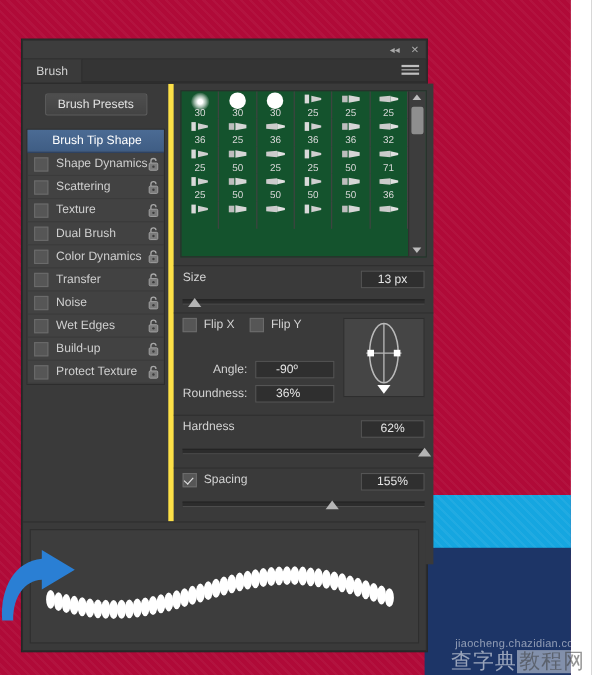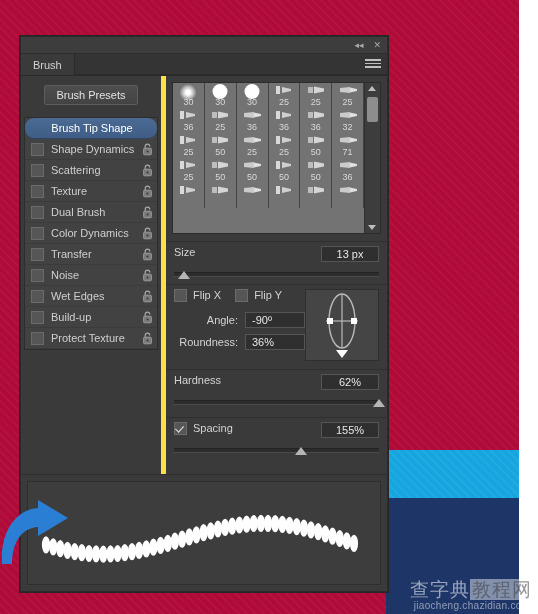--- a/index.html
+++ b/index.html
@@ -63,36 +63,36 @@
     border:1px solid #5d5d5d;border-radius:2px;color:#e2e2e2;
     font-size:11px;padding:3px 11px;cursor:pointer;
   }
   #options-list{background:#424242;border:1px solid #2d2d2d;margin:0 3px;}
   .opt-row{
     height:20px;display:flex;align-items:center;padding:0 4px 0 6px;
     color:#cfcfcf;font-size:11px;border-bottom:1px solid #3b3b3b;
   }
   .opt-row.header{
     background:linear-gradient(#4b6b94,#3f5d84);color:#ffffff;
-    justify-content:center;font-size:11px;border-bottom:1px solid #2d4366;border-radius:9px;
+    justify-content:center;font-size:11px;border-bottom:1px solid #2d4366;
   }
   .opt-cb{
     width:11px;height:11px;background:#565656;border:1px solid #6b6b6b;
     margin-right:7px;flex:0 0 auto;position:relative;
   }
   .opt-cb.checked:after{
     content:"";position:absolute;left:2px;top:1px;width:4px;height:7px;
     border:solid #e6e6e6;border-width:0 1.6px 1.6px 0;transform:rotate(42deg);
   }
   .opt-label{flex:1;white-space:nowrap;}
   .lock{flex:0 0 auto;opacity:.75;}
 
   
   #rightcol{flex:1;background:#3a3a3a;position:relative;}
-  #tips-wrap{margin:6px 6px 0 6px;background:#737373;border:1px solid #2c2c2c;display:flex;height:150px;}
+  #tips-wrap{margin:6px 6px 0 6px;background:#14532d;border:1px solid #2c2c2c;display:flex;height:150px;}
   #tips-grid{
     flex:1;display:grid;grid-template-columns:repeat(6,1fr);
     grid-auto-rows:25px;overflow:hidden;
   }
   .tipcell{position:relative;border-right:1px solid #434343;display:flex;align-items:flex-end;justify-content:center;}
   .tipcell .glyph{position:absolute;left:50%;top:1px;transform:translateX(-50%);}
   .tipcell .num{font-size:9px;color:#d8d8d8;line-height:11px;padding-bottom:0px;}
   .dotbrush{border-radius:50%;background:#ffffff;}
   .dotbrush.soft{background:radial-gradient(circle,#ffffff 18%,rgba(255,255,255,.55) 45%,rgba(255,255,255,0) 72%);}
   .bristle{width:20px;height:11px;}
@@ -110,25 +110,25 @@
     font-size:11px;padding:1px 0;width:56px;text-align:center;
   }
   .slider{margin:3px 8px 0 8px;height:11px;position:relative;}
   .slider .track{position:absolute;left:0;right:0;top:3px;height:3px;background:#2c2c2c;border-top:1px solid #242424;border-bottom:1px solid #4c4c4c;}
   .slider .thumb{position:absolute;top:2px;width:0;height:0;border-left:6px solid transparent;border-right:6px solid transparent;border-bottom:8px solid #b5b5b5;}
   .sep{height:1px;background:#2f2f2f;margin:4px 0 4px 0;}
 
   .cb{width:11px;height:11px;background:#565656;border:1px solid #6b6b6b;margin-right:6px;flex:0 0 auto;position:relative;}
   .cb.checked:after{content:"";position:absolute;left:2px;top:1px;width:4px;height:7px;border:solid #e6e6e6;border-width:0 1.6px 1.6px 0;transform:rotate(42deg);}
 
-  #angle-area{display:flex;padding:0 8px;margin-top:2px;}
+  #angle-area{display:flex;padding:0 8px;margin-top:2px;gap:8px;}
   #angle-fields{flex:1;}
   .afield{display:flex;align-items:center;height:22px;justify-content:flex-end;gap:7px;}
   .afield .lbl{color:#d3d3d3;}
-  .afield .numbox{width:52px;text-align:left;padding-left:6px;}
+  .afield .numbox{width:52px;text-align:left;padding-left:18px;}
   #angle-widget{width:72px;height:70px;background:#454545;border:1px solid #2e2e2e;position:relative;}
 
   
   #stroke-preview{
     position:absolute;left:0;right:0;bottom:0;height:116px;
     background:#3a3a3a;border-top:1px solid #2d2d2d;
   }
   #stroke-box{position:absolute;left:6px;right:6px;top:6px;bottom:6px;border:1px solid #2e2e2e;background:#3d3d3d;overflow:hidden;}
 
   #blue-arrow{position:absolute;left:-2px;top:498px;width:74px;height:70px;pointer-events:none;}
@@ -508,21 +508,21 @@
 
       <div id="angle-area">
         <div id="angle-fields">
           <div class="ctl-row" style="padding:0;height:20px">
             <span class="cb" id="flipx-cb"></span>
             <span>Flip X</span>
             <span style="width:14px"></span>
             <span class="cb" id="flipy-cb"></span>
             <span>Flip Y</span>
           </div>
-          <div class="afield" style="">
+          <div class="afield" style="margin-top:16px">
             <span class="lbl">Angle:</span>
             <span class="numbox">-90º</span>
           </div>
           <div class="afield" style="margin-top:0">
             <span class="lbl">Roundness:</span>
             <span class="numbox">36%</span>
           </div>
         </div>
 
         <div id="angle-widget">
@@ -614,17 +614,17 @@
         </svg>
     </div>
   </div>
 </div>
 
 <svg id="blue-arrow" viewBox="0 0 74 70">
   <path d="M4,66 C2,36 16,12 40,10 L40,2 L70,20 L40,38 L40,29 C24,30 14,44 14,66 Z" fill="#2a7fd4"></path>
 </svg>
 
 <div id="watermark">
+  <div id="wm-url">jiaocheng.chazidian.com</div>
   <div id="wm-cn">
     <span>查字典</span><span class="boxed">教程网</span>
   </div>
-  <div id="wm-url">jiaocheng.chazidian.com</div>
 </div>
 
 </body></html>

